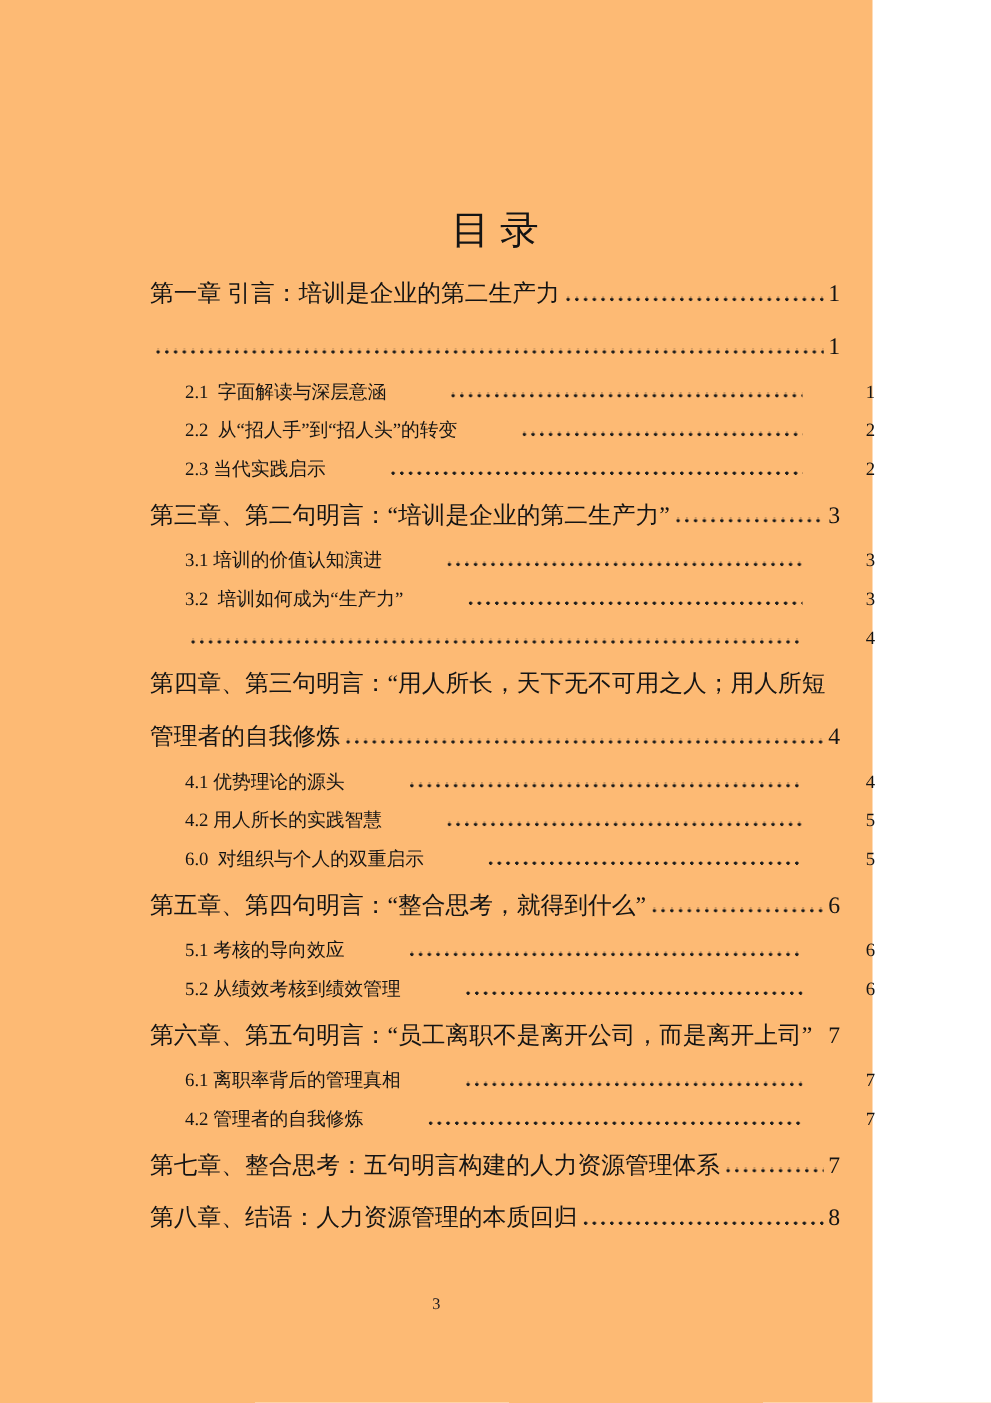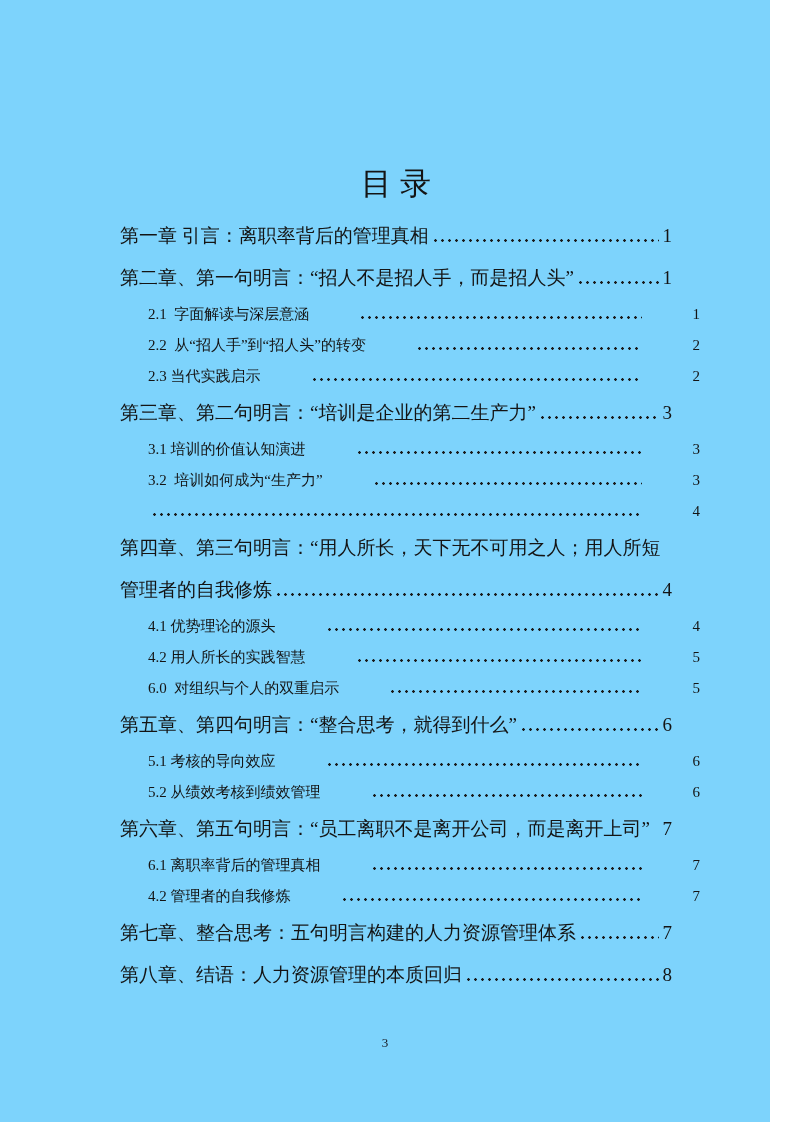--- a/index.html
+++ b/index.html
@@ -9,23 +9,23 @@
   }
   body {
     width: 793px;
     height: 1122px;
     font-family: "Liberation Serif", "DejaVu Serif", serif;
     color: #141414;
     overflow: hidden;
   }
   .page {
     position: relative;
-    width: 770px;
+    width: 698px;
     height: 1122px;
-    background: #7dd3fc;
+    background: #fdba74;
   }
   .toc {
     position: absolute;
     left: 120px;
     top: 163px;
     width: 552px;
   }
   .toc-title {
     text-align: center;
     font-size: 31px;
@@ -89,26 +89,25 @@
   }
 </style>
 </head>
 <body>
 
 <div class="page">
   <div class="toc">
     <div class="toc-title">目录</div>
     <div class="toc-list" id="toc-list">
         <div class="row h1">
-          <span class="entry-text">第一章 引言：离职率背后的管理真相</span>
+          <span class="entry-text">第一章 引言：培训是企业的第二生产力</span>
           <span class="leader"></span>
           <span class="page-num">1</span>
         </div>
         <div class="row h1">
-          <span class="entry-text">第二章、第一句明言：“招人不是招人手，而是招人头”</span>
           <span class="leader"></span>
           <span class="page-num">1</span>
         </div>
         <div class="row h2">
           <span class="entry-text">2.1  字面解读与深层意涵</span>
           <span class="leader"></span>
           <span class="page-num">1</span>
         </div>
         <div class="row h2">
           <span class="entry-text">2.2  从“招人手”到“招人头”的转变</span>

